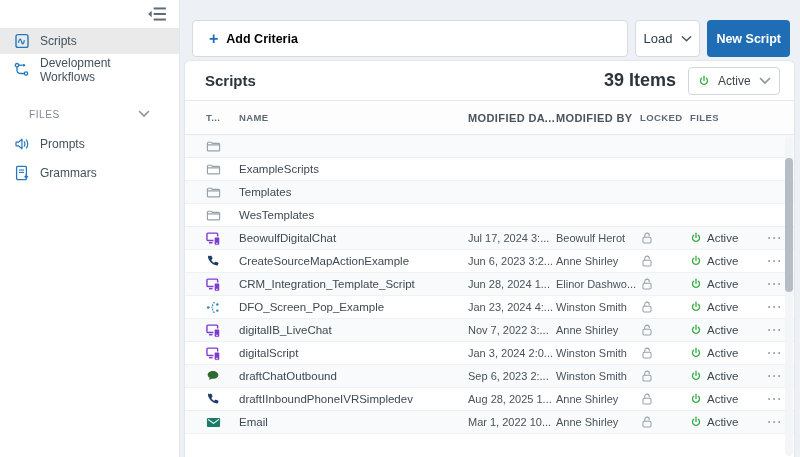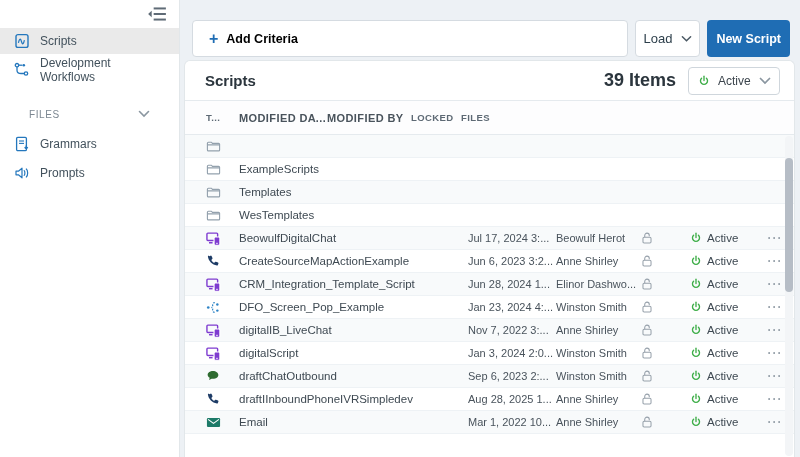--- a/index.html
+++ b/index.html
@@ -145,38 +145,38 @@
     <span class="chev">
       <svg viewBox="0 0 12 8" width="12" height="8">
           <path d="M1.5 1.5 6 6l4.5-4.5" fill="none" stroke="#8a96a0" stroke-width="1.6" stroke-linecap="round"></path>
         </svg>
     </span>
   </div>
   <div class="files-nav">
     <div class="side-item">
       <span class="icn">
         <svg viewBox="0 0 16 16" width="16" height="16">
+            <path d="M2 6.2v3.6h2.4L8 12.8V3.2L4.4 6.2z" fill="none" stroke="#2477bd" stroke-width="1.2" stroke-linejoin="round"></path>
+            <path d="M10.2 5.6c.9.7.9 4.1 0 4.8" fill="none" stroke="#2477bd" stroke-width="1.2" stroke-linecap="round"></path>
+            <path d="M12.3 4c1.8 1.4 1.8 6.6 0 8" fill="none" stroke="#2477bd" stroke-width="1.2" stroke-linecap="round"></path>
+          </svg>
+      </span>
+      <span>Prompts</span>
+    </div>
+    <div class="side-item">
+      <span class="icn">
+        <svg viewBox="0 0 16 16" width="16" height="16">
             <rect x="2.6" y="1.4" width="9.8" height="13.2" rx="1.2" fill="none" stroke="#2477bd" stroke-width="1.3"></rect>
             <line x1="5" y1="5" x2="10" y2="5" stroke="#2477bd" stroke-width="1.1"></line>
             <line x1="5" y1="7.4" x2="10" y2="7.4" stroke="#2477bd" stroke-width="1.1"></line>
             <path d="M12.2 9.6v3.2m0 0 1.6-1.6m-1.6 1.6-1.6-1.6" stroke="#2477bd" stroke-width="1.3" fill="none"></path>
           </svg>
       </span>
       <span>Grammars</span>
     </div>
-    <div class="side-item">
-      <span class="icn">
-        <svg viewBox="0 0 16 16" width="16" height="16">
-            <path d="M2 6.2v3.6h2.4L8 12.8V3.2L4.4 6.2z" fill="none" stroke="#2477bd" stroke-width="1.2" stroke-linejoin="round"></path>
-            <path d="M10.2 5.6c.9.7.9 4.1 0 4.8" fill="none" stroke="#2477bd" stroke-width="1.2" stroke-linecap="round"></path>
-            <path d="M12.3 4c1.8 1.4 1.8 6.6 0 8" fill="none" stroke="#2477bd" stroke-width="1.2" stroke-linecap="round"></path>
-          </svg>
-      </span>
-      <span>Prompts</span>
-    </div>
   </div>
 </div>
 
 <div class="topbar">
   <div class="add-criteria">
     <span class="plus">+</span>
     <span class="lbl">Add Criteria</span>
   </div>
   <div class="load-btn">
     <span>Load</span>
@@ -206,20 +206,21 @@
           <svg viewBox="0 0 12 8" width="12" height="8">
               <path d="M1.5 1.5 6 6l4.5-4.5" fill="none" stroke="#8a96a0" stroke-width="1.7" stroke-linecap="round"></path>
             </svg>
         </span>
       </div>
     </div>
   </div>
 
   <div class="thead">
     <span class="cell c-type">T...</span>
+    <span class="cell c-name">NAME</span>
     <span class="cell c-date">MODIFIED DATE</span>
     <span class="cell c-by">MODIFIED BY</span>
     <span class="cell c-lock">LOCKED</span>
     <span class="cell c-status">FILES</span>
     <span class="cell c-menu"></span>
   </div>
 
   <div id="tbody">
   <div class="trow">
     <span class="cell c-type">

